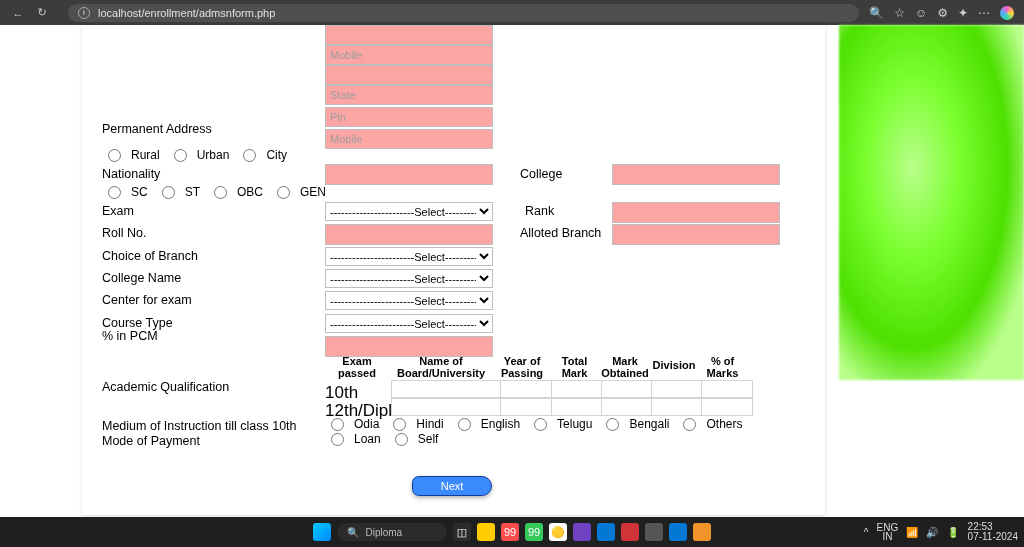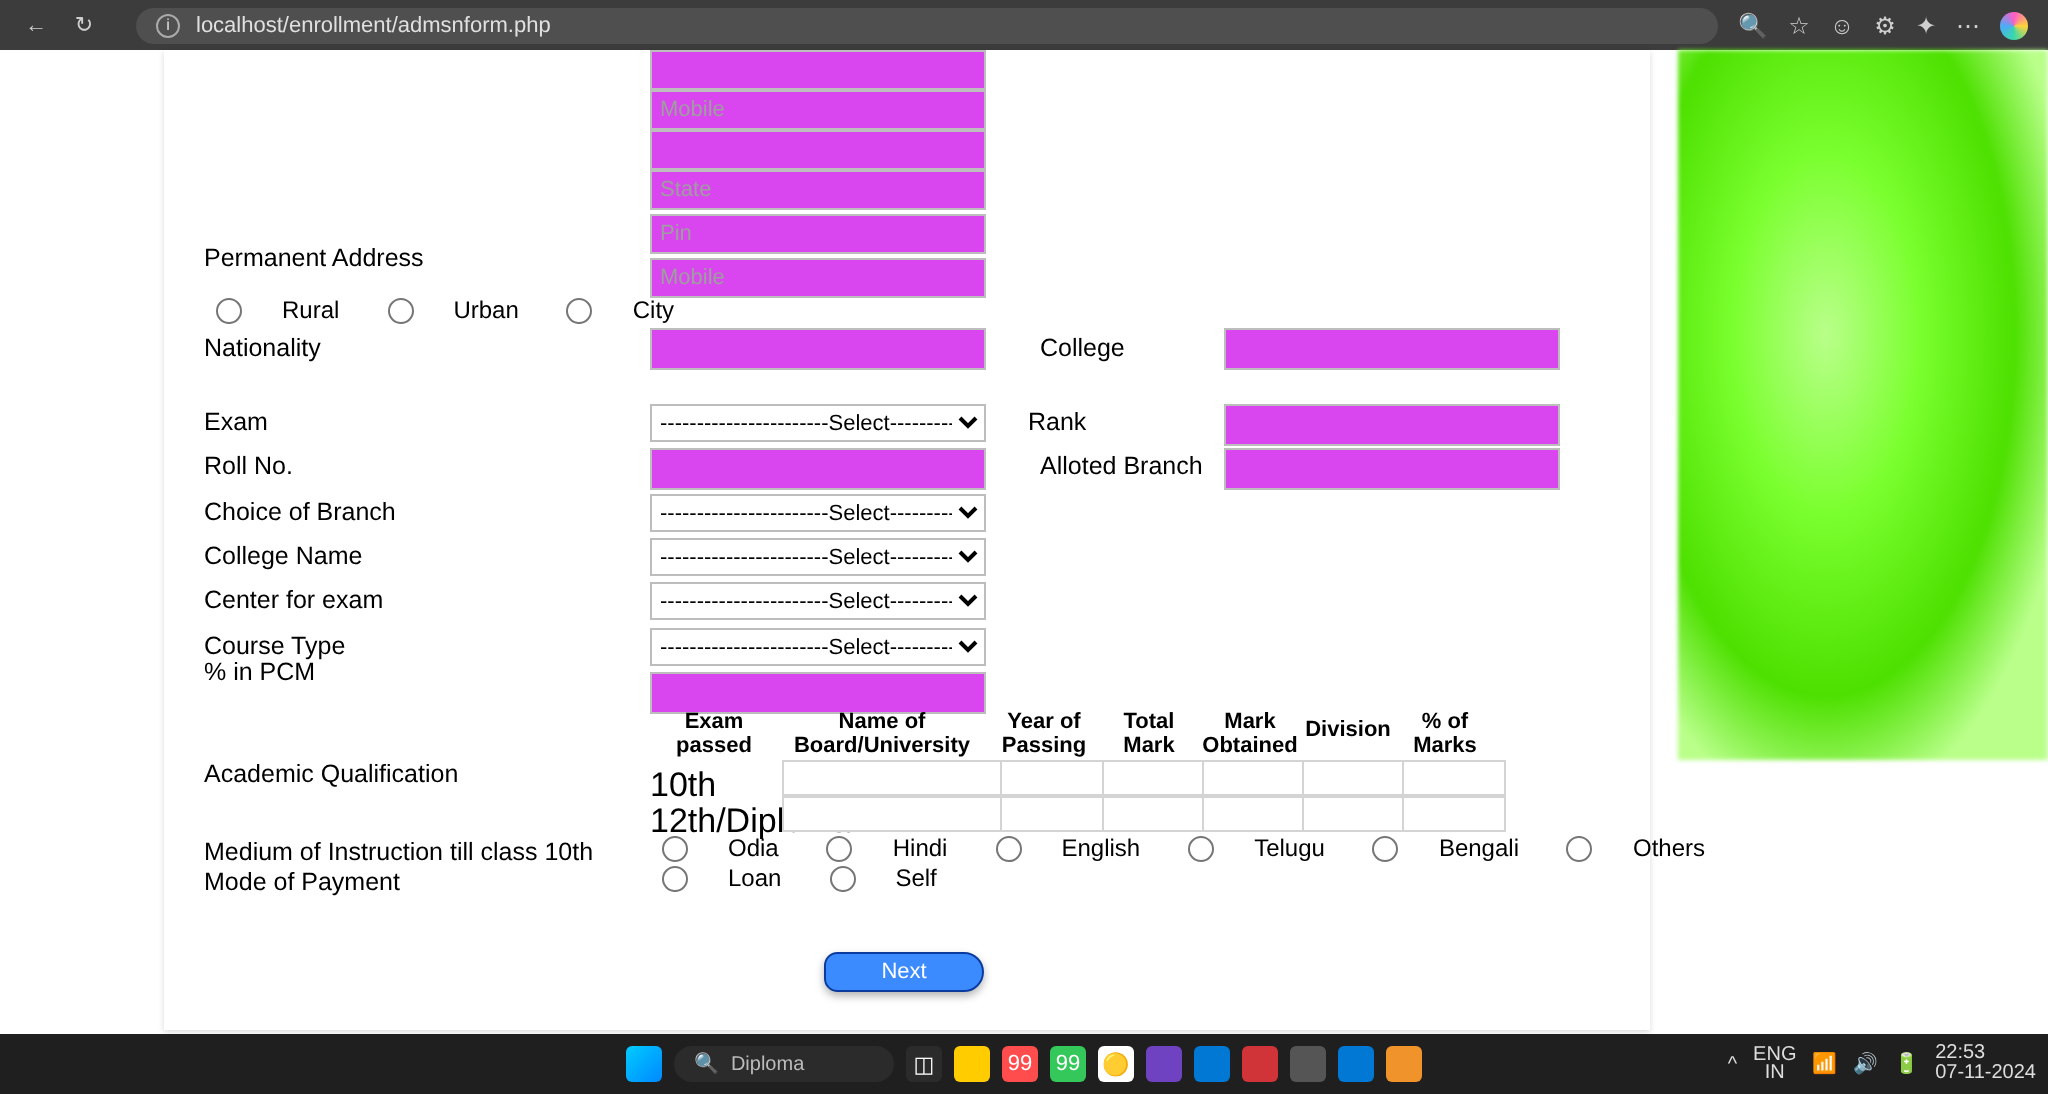--- a/index.html
+++ b/index.html
@@ -8,24 +8,24 @@
   .chrome .ic{width:16px;height:16px;display:inline-flex;align-items:center;justify-content:center;margin-right:8px;cursor:pointer;}
   .chrome .addr{flex:1;display:flex;align-items:center;background:#4f4f4f;border-radius:12px;height:18px;padding:0 10px;margin:0 10px;color:#e0e0e0;}
   .chrome .addr .info{display:inline-flex;align-items:center;justify-content:center;border:1px solid #aaa;border-radius:50%;width:10px;height:10px;font-size:8px;margin-right:8px;}
   .chrome .right-ic{display:flex;align-items:center;gap:10px;}
   .chrome .right-ic span{cursor:pointer;font-size:12px;}
   
   .page{position:absolute;top:25px;left:0;right:0;bottom:30px;background:#fff;}
   .bgdeco{position:absolute;top:0;right:0;width:185px;height:355px;background:radial-gradient(ellipse at 40% 40%, #b9ff8a 0%, #7aff2e 30%, #4de000 60%, #b9ff8a 80%);filter:blur(1px);}
   .formpanel{position:absolute;left:82px;top:0;width:743px;height:490px;background:#fff;box-shadow:0 1px 3px rgba(0,0,0,.15);}
   .lbl{position:absolute;font-size:12.5px;color:#000;}
-  .tin{position:absolute;border:1px solid #bdbdbd;background:#d946ef;font-size:11px;padding:2px 4px;}
+  .tin{position:absolute;border:1px solid #bdbdbd;background:#fca5a5;font-size:11px;padding:2px 4px;}
   .tin::placeholder{color:#9e9e9e;}
   .sel{position:absolute;border:1px solid #bdbdbd;background:#fff;font-size:11px;}
-  .rgrp{position:absolute;font-size:12px;color:#000;display:flex;align-items:center;gap:18px;}
+  .rgrp{position:absolute;font-size:12px;color:#000;display:flex;align-items:center;gap:8px;}
   .rgrp input{margin:0 2px 0 6px;}
   .th{position:absolute;font-size:11px;font-weight:bold;text-align:center;}
   .trl{position:absolute;font-size:17px;}
   .trin{position:absolute;border:1px solid #d4d4d4;background:#fff;height:14px;}
   .nextbtn{position:absolute;left:330px;top:451px;width:78px;height:18px;background:linear-gradient(#3b8bff,#3b8bff);color:#fff;border:1px solid #0a3b9e;border-radius:8px 12px 12px 8px;font-size:11px;display:flex;align-items:center;justify-content:center;cursor:pointer;box-shadow:0 2px 4px rgba(0,0,0,.3);}
   
   .taskbar{position:absolute;left:0;right:0;bottom:0;height:30px;background:#1f1f1f;display:flex;align-items:center;color:#ddd;font-size:10px;}
   .taskbar .center{position:absolute;left:50%;transform:translateX(-50%);display:flex;align-items:center;gap:6px;}
   .taskbar .tb-ic{width:18px;height:18px;border-radius:3px;display:inline-flex;align-items:center;justify-content:center;font-size:11px;}
   .taskbar .search{display:flex;align-items:center;background:#2b2b2b;border-radius:12px;height:18px;padding:0 10px;color:#bbb;gap:6px;width:90px;}
@@ -74,24 +74,34 @@
         <span>Urban</span>
       <input type="radio" name="area" style="">
         <span>City</span>
     </div>
 
     <div class="lbl" style="left:20px;top:142px">Nationality</div>
     <input class="tin" style="left: 243px; top: 139px; width: 158px; height: 15px;">
     <div class="lbl" style="left:438px;top:142px">College</div>
     <input class="tin" style="left: 530px; top: 139px; width: 158px; height: 15px;">
 
+    <div class="rgrp" style="left:20px;top:160px">
+      <input type="radio" name="caste" style="">
+        <span>SC</span>
+      <input type="radio" name="caste" style="">
+        <span>ST</span>
+      <input type="radio" name="caste" style="">
+        <span>OBC</span>
+      <input type="radio" name="caste" style="">
+        <span>GEN</span>
+    </div>
 
     <div class="lbl" style="left:20px;top:179px">Exam</div>
     <select class="sel" style="left:243px;top:177px;width:168px;height:19px"><option>-----------------------Select-----------------------</option></select>
-    <div class="lbl" style="left:432px;top:179px">Rank</div>
+    <div class="lbl" style="left:443px;top:179px">Rank</div>
     <input class="tin" style="left: 530px; top: 177px; width: 158px; height: 15px;">
 
     <div class="lbl" style="left:20px;top:201px">Roll No.</div>
     <input class="tin" style="left: 243px; top: 199px; width: 158px; height: 15px;">
     <div class="lbl" style="left:438px;top:201px">Alloted Branch</div>
     <input class="tin" style="left: 530px; top: 199px; width: 158px; height: 15px;">
 
     <div class="lbl" style="left:20px;top:224px">Choice of Branch</div>
     <select class="sel" style="left:243px;top:222px;width:168px;height:19px"><option>-----------------------Select-----------------------</option></select>
 

